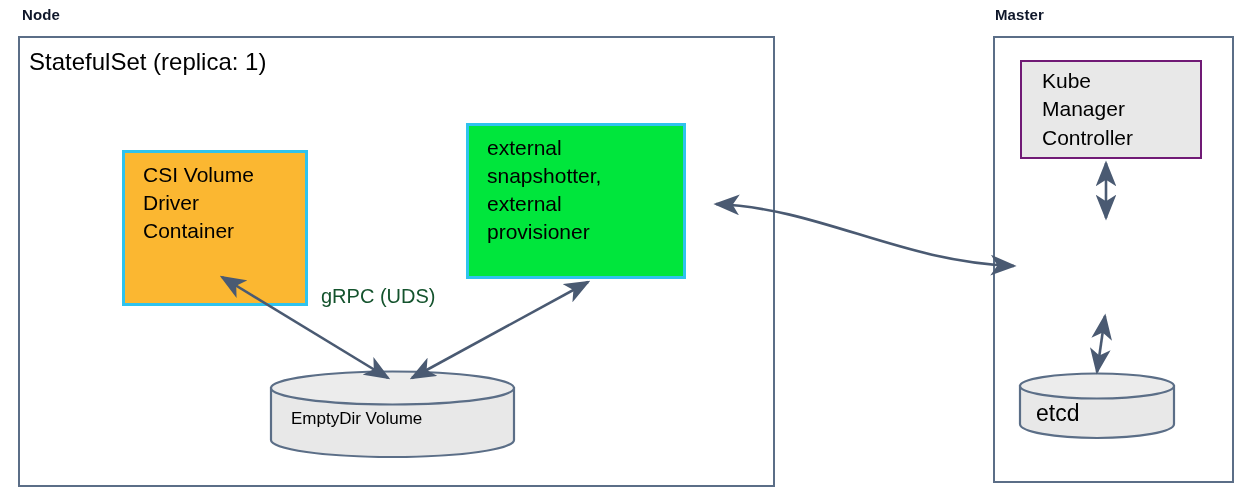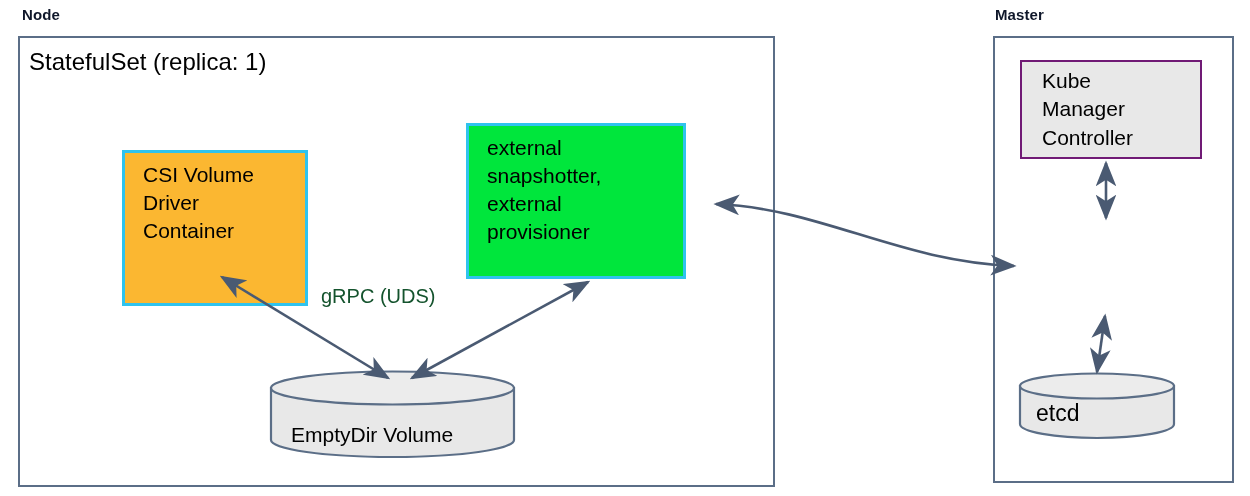--- a/index.html
+++ b/index.html
@@ -115,21 +115,21 @@
   }
   .cylinder svg { display: block; }
   .cyl-text {
     position: absolute;
     font-size: 19px;
     color: #000000;
     font-family: "Liberation Sans", sans-serif;
     white-space: nowrap;
   }
   #emptydir-cyl { left: 269px; top: 370px; }
-  #emptydir-text { left: 291px; top: 409px; font-size: 21px; margin-top: 14px; }
+  #emptydir-text { left: 291px; top: 409px; font-size: 17px; }
   #etcd-cyl { left: 1018px; top: 372px; }
   #etcd-text { left: 1036px; top: 400px; font-size: 23px; }
 
   #grpc-label {
     position: absolute;
     left: 321px;
     top: 285px;
     font-size: 20px;
     color: #14532d;
     font-family: "Liberation Sans", sans-serif;

